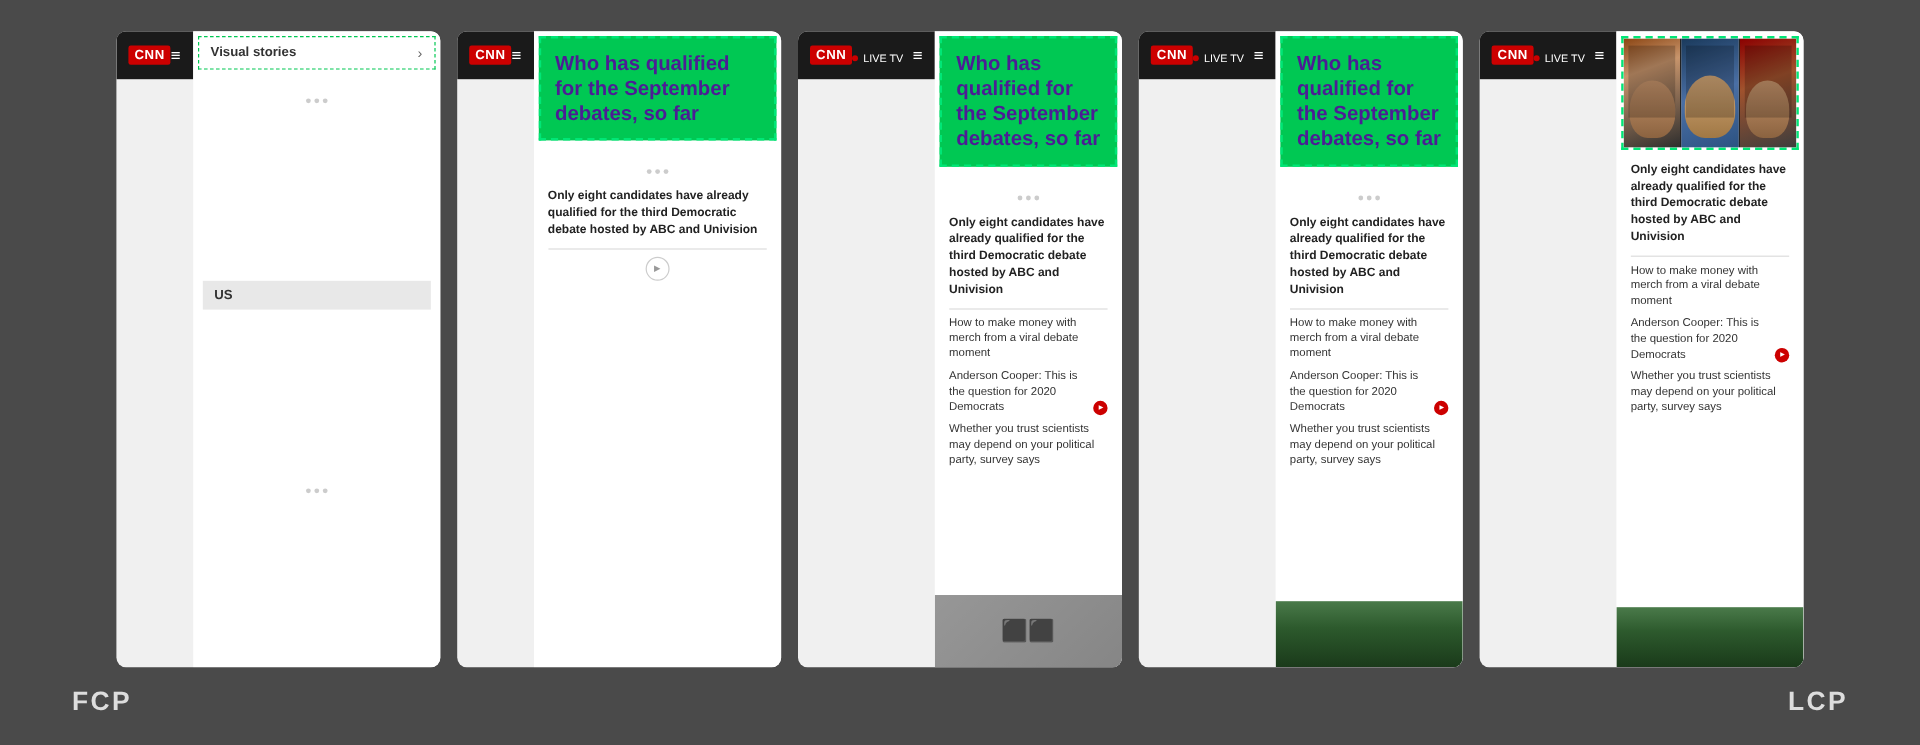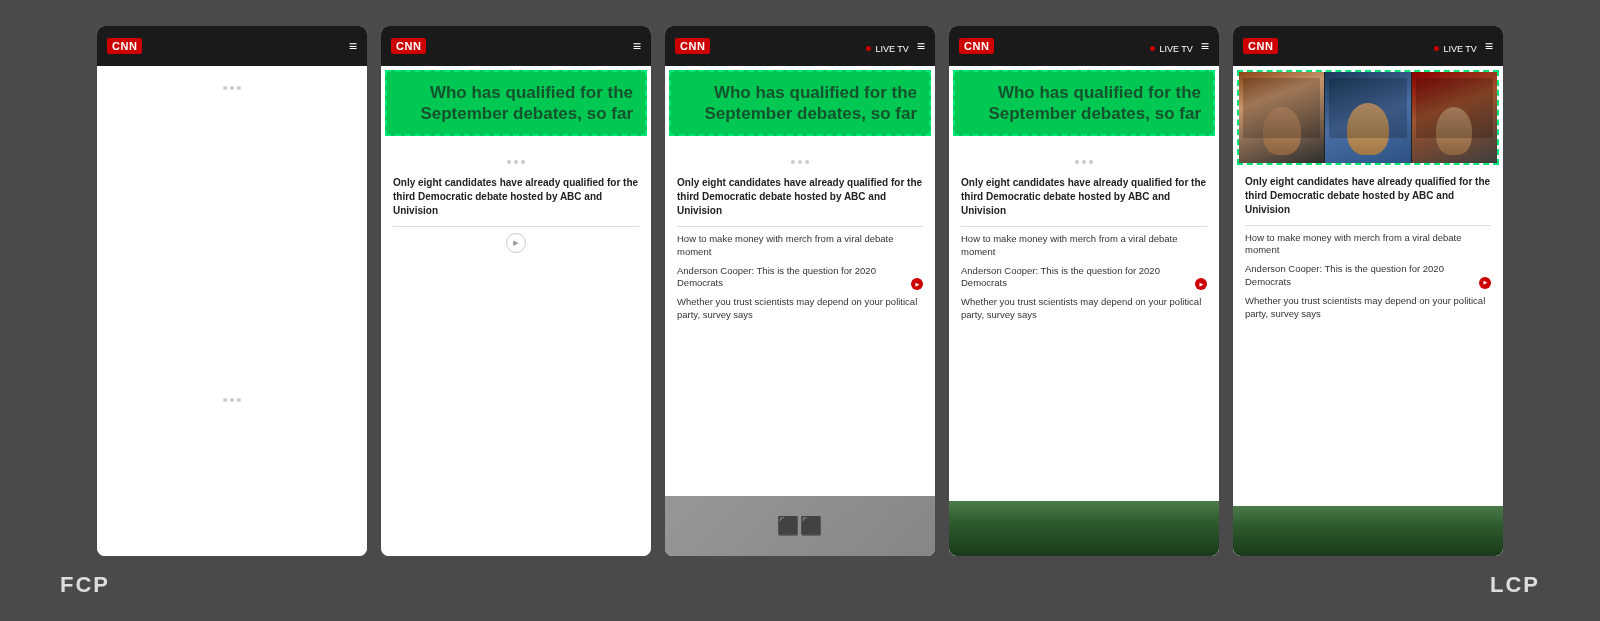--- a/index.html
+++ b/index.html
@@ -27,21 +27,20 @@
     }
 
     
     .phone-frame {
       background: #f0f0f0;
       border-radius: 8px;
       overflow: hidden;
       width: 270px;
       height: 530px;
       display: flex;
-      flex-direction: column;
       position: relative;
       flex-shrink: 0;
     }
 
     
     .cnn-header {
       background: #1a1a1a;
       display: flex;
       align-items: center;
       justify-content: space-between;
@@ -150,23 +149,23 @@
     .headline-block {
       background: #00c853;
       padding: 10px 12px;
       border: 2px dashed #00e676;
       margin: 4px;
     }
 
     .headline-text {
       font-size: 17px;
       font-weight: 700;
-      color: #14532d;
+      color: #4c1d95;
       line-height: 1.25;
-      text-align: right;
+      text-align: left;
     }
 
     .article-content {
       padding: 8px 12px;
       flex: 1;
     }
 
     .article-main-text {
       font-size: 10px;
       color: #222;
@@ -283,26 +282,31 @@
 <body>
 
 <div class="main-container">
 
   <div class="phone-frame">
     <div class="cnn-header">
       <div class="cnn-logo">CNN</div>
       <div class="hamburger-icon">≡</div>
     </div>
     <div class="phone-content">
+      <div class="visual-stories-bar">
+        <span class="visual-stories-label">Visual stories</span>
+        <span class="chevron-right">›</span>
+      </div>
       <div class="dots-loader">
         <div class="dot"></div>
         <div class="dot"></div>
         <div class="dot"></div>
       </div>
       <div style="flex:1;"></div>
+      <div class="us-section">US</div>
       <div style="flex:1;"></div>
       <div class="dots-loader">
         <div class="dot"></div>
         <div class="dot"></div>
         <div class="dot"></div>
       </div>
       <div style="flex:1;"></div>
     </div>
   </div>
 

